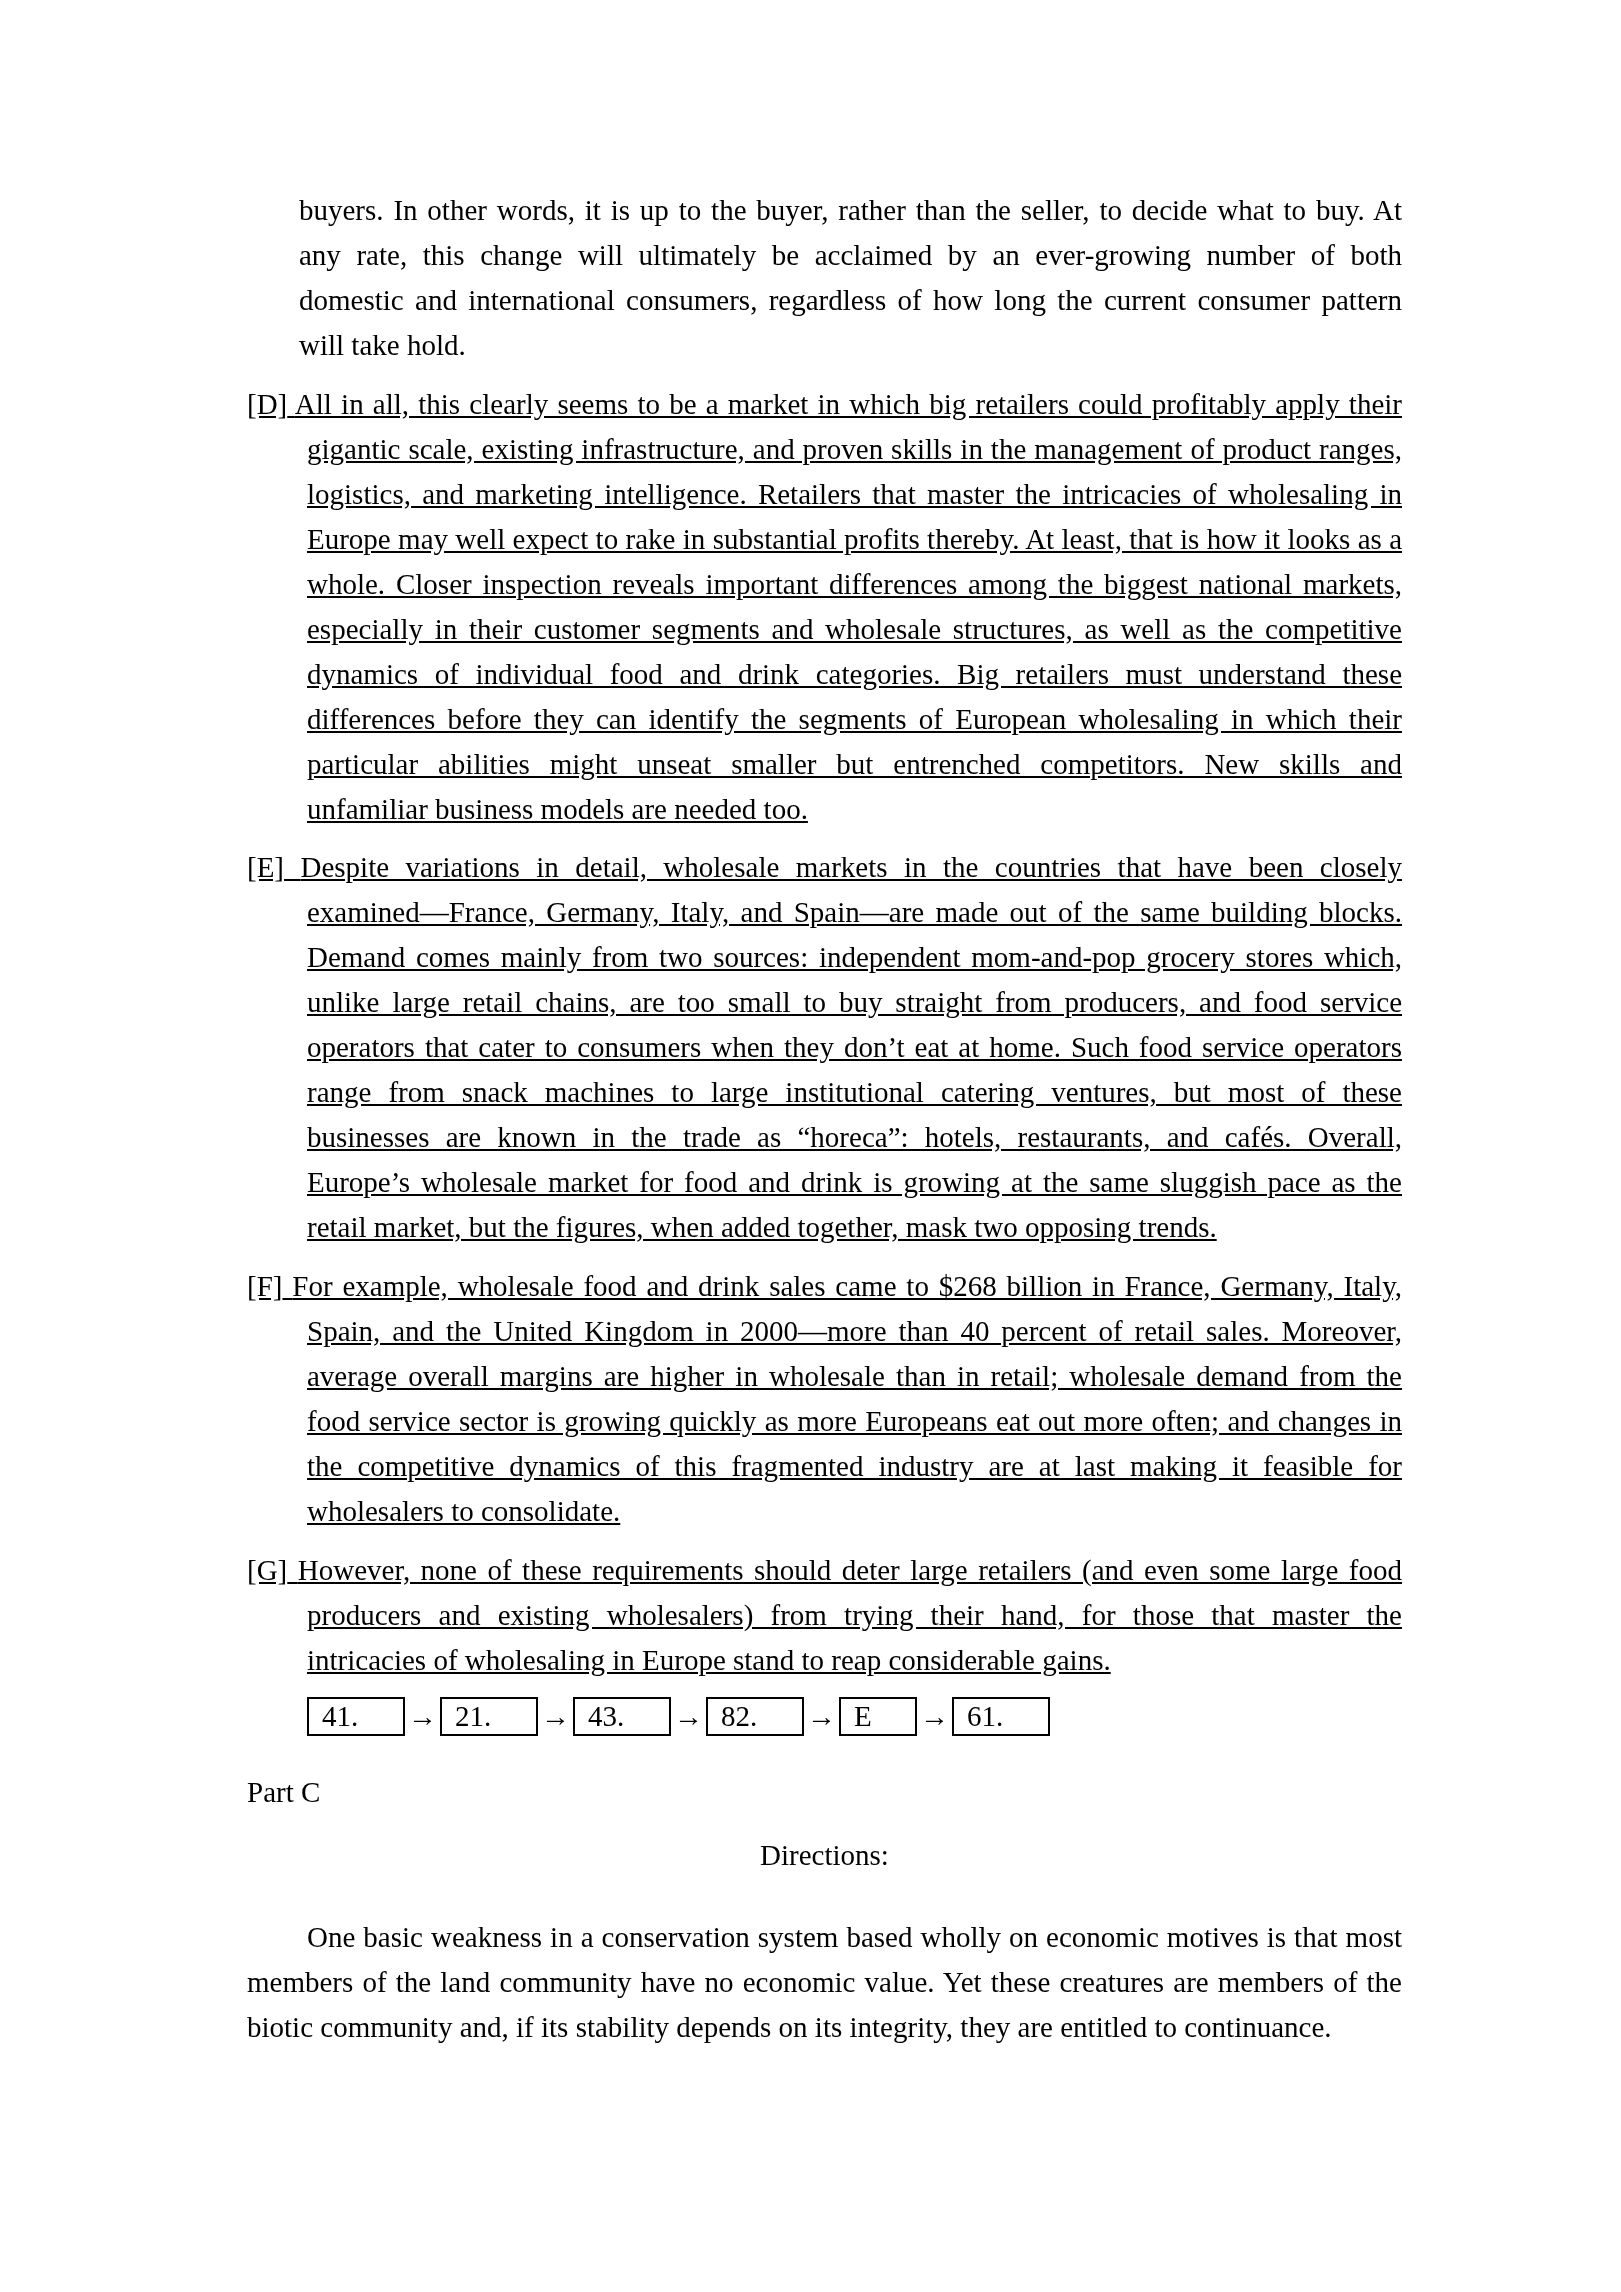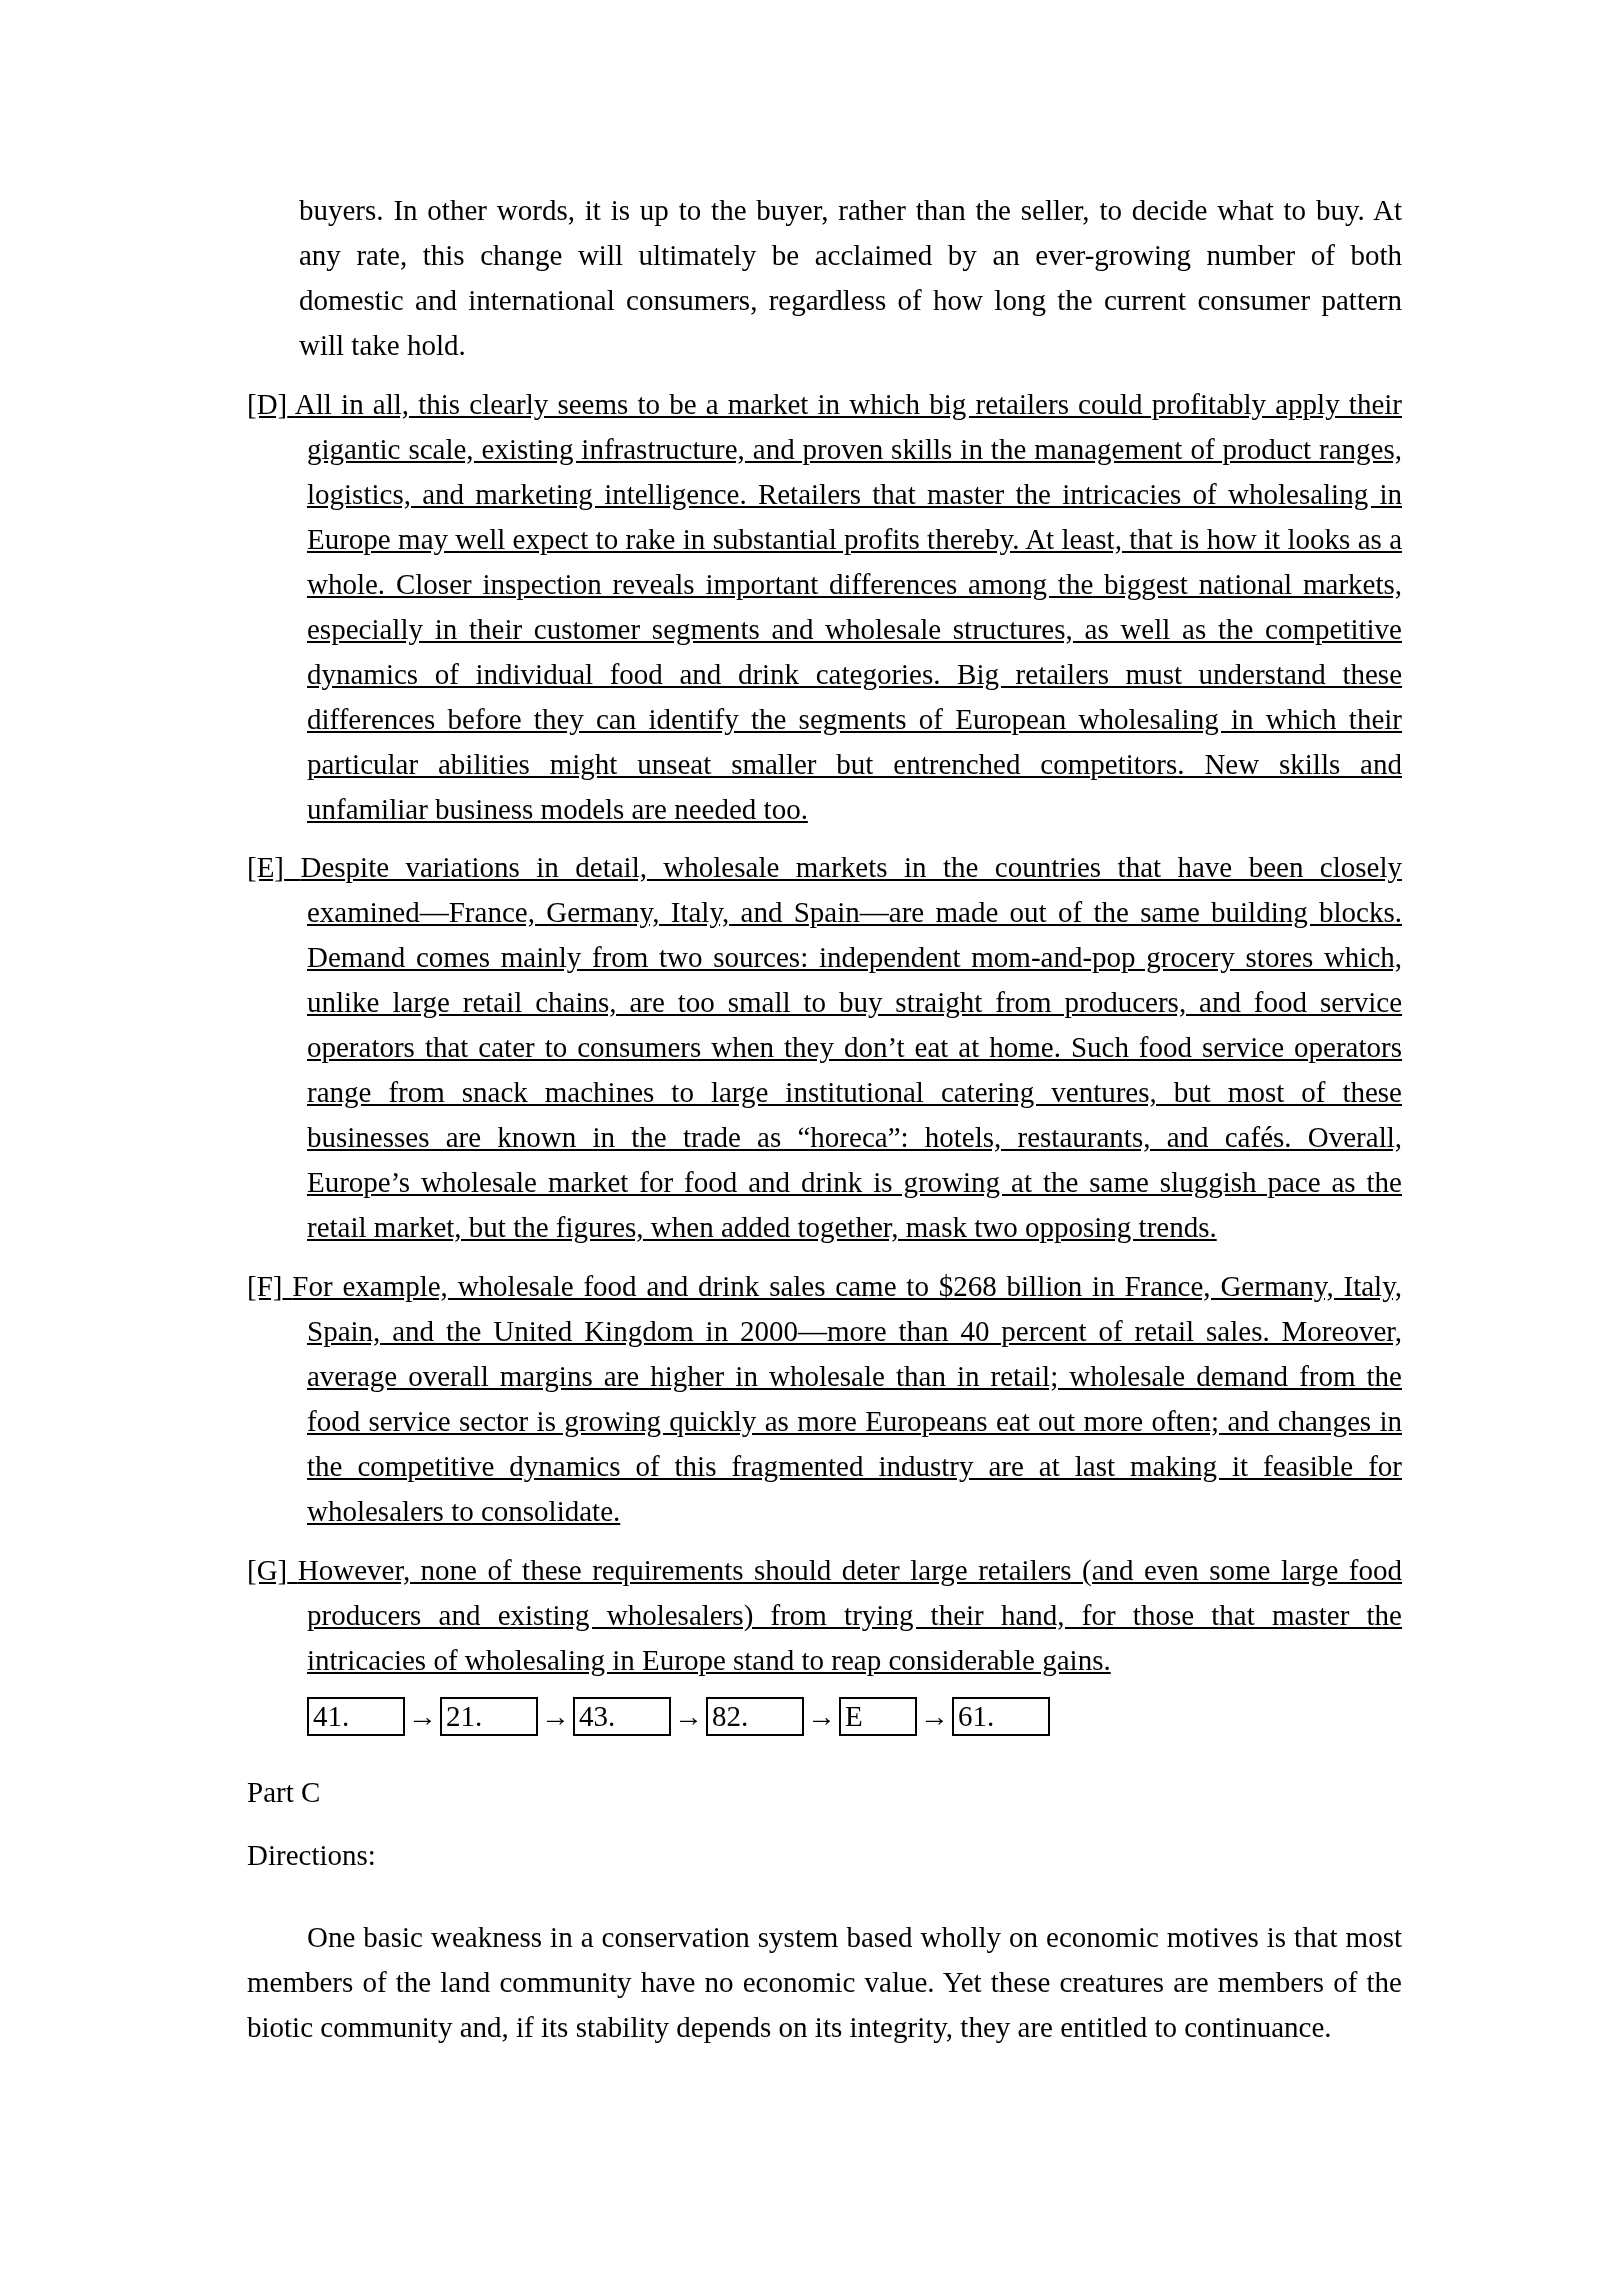--- a/index.html
+++ b/index.html
@@ -20,35 +20,35 @@
     top: 188px;
     width: 1155px;
   }
   p { margin: 0 0 13.7px 0; text-align: justify; }
   p:last-child { margin-bottom: 0; }
   .hang { padding-left: 60px; text-indent: -60px; text-decoration: underline; }
   .indented { margin-left: 52px; }
   .first-indent { text-indent: 60px; }
   .bold { font-weight: normal; }
   .heading { margin: 33px 0 17.6px 0; text-align: left; }
-  .directions-head { margin: 5.9px 0 17.6px 0; text-align: left; }
+  .directions-head { margin: 5.9px 0 17.6px 0; text-align: center; }
   .answer-chain {
     display: flex;
     align-items: center;
     margin: 5.9px 0 0 60px;
     height: 41px;
   }
   .answer-box {
     box-sizing: border-box;
     width: 98px;
     height: 39px;
     border: 2.9px solid #000000;
     display: flex;
     align-items: center;
-    padding-left: 4px;
+    padding-left: 13px;
     font-size: 29px;
     line-height: 33px;
   }
   .answer-box.narrow { width: 78px; }
   .chain-arrow {
     width: 35px;
     text-align: center;
     font-size: 29px;
     flex: 0 0 auto;
   }

